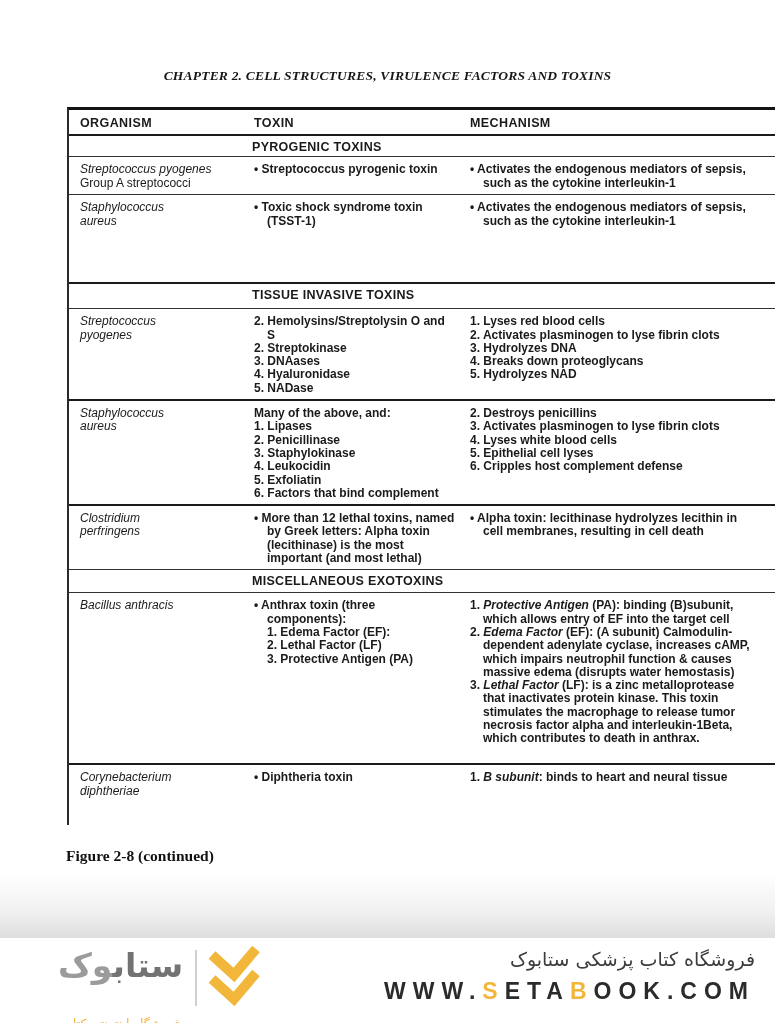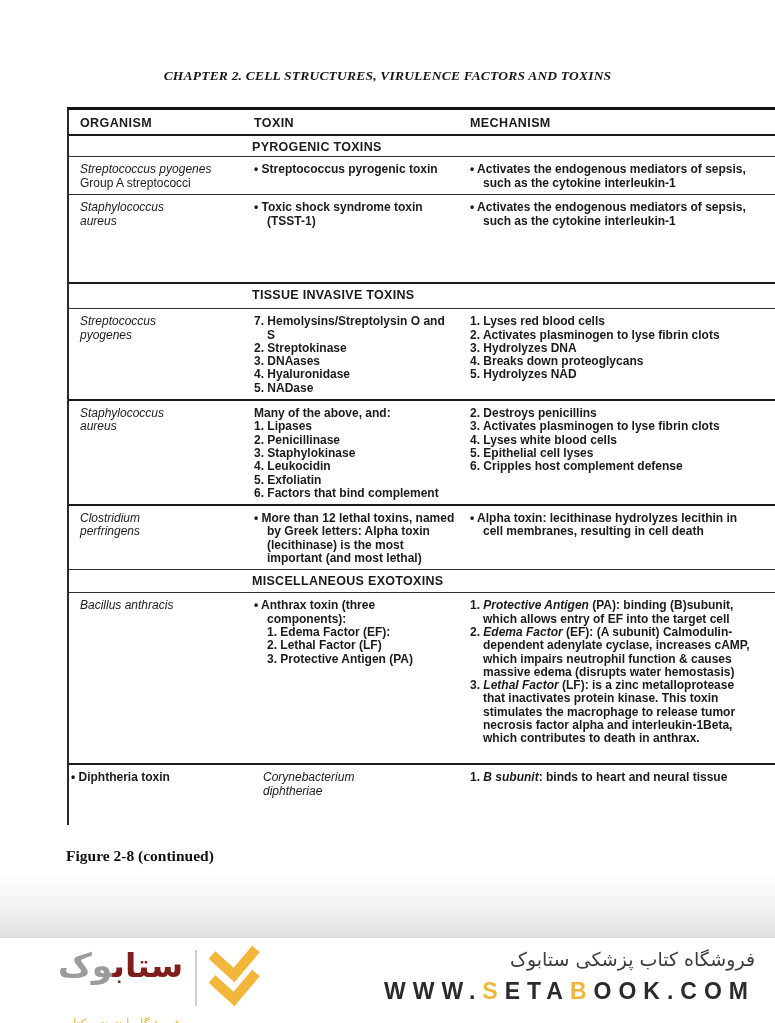--- a/index.html
+++ b/index.html
@@ -86,21 +86,21 @@
         </div>
         <div class="trow b-thin" style="min-height: 25px;">
           <div class="sect-label">TISSUE INVASIVE TOXINS</div>
         </div>
         <div class="trow b-thick" style="min-height: 91px;">
           <div class="cell c-org">
             <div>Streptococcus</div>
             <div>pyogenes</div>
           </div>
           <div class="cell c-tox">
-            <div class="item hang"><span>7. Hemolysins/Streptolysin O and S</span></div>
+            <div class="item hang"><span>2. Hemolysins/Streptolysin O and S</span></div>
             <div class="item hang"><span>2. Streptokinase</span></div>
             <div class="item hang"><span>3. DNAases</span></div>
             <div class="item hang"><span>4. Hyaluronidase</span></div>
             <div class="item hang"><span>5. NADase</span></div>
           </div>
           <div class="cell c-mech">
             <div class="item hang"><span>1. Lyses red blood cells</span></div>
             <div class="item hang"><span>2. Activates plasminogen to lyse fibrin clots</span></div>
             <div class="item hang"><span>3. Hydrolyzes DNA</span></div>
             <div class="item hang"><span>4. Breaks down proteoglycans</span></div>
@@ -154,42 +154,42 @@
             <div class="item ind"><span>2. Lethal Factor (LF)</span></div>
             <div class="item ind"><span>3. Protective Antigen (PA)</span></div>
           </div>
           <div class="cell c-mech">
             <div class="item hang"><span>1. </span><span class="it">Protective Antigen</span><span> (PA): binding (B)subunit, which allows entry of EF into the target cell</span></div>
             <div class="item hang"><span>2. </span><span class="it">Edema Factor</span><span> (EF): (A subunit) Calmodulin-dependent adenylate cyclase, increases cAMP, which impairs neutrophil function &amp; causes massive edema (disrupts water hemostasis)</span></div>
             <div class="item hang"><span>3. </span><span class="it">Lethal Factor</span><span> (LF): is a zinc metalloprotease that inactivates protein kinase. This toxin stimulates the macrophage to release tumor necrosis factor alpha and interleukin-1Beta, which contributes to death in anthrax.</span></div>
           </div>
         </div>
         <div class="trow b-none" style="min-height: 60px;">
-          <div class="cell c-tox">
-            <div class="item hang"><span>• Diphtheria toxin</span></div>
-          </div>
           <div class="cell c-org">
             <div>Corynebacterium</div>
             <div>diphtheriae</div>
+          </div>
+          <div class="cell c-tox">
+            <div class="item hang"><span>• Diphtheria toxin</span></div>
           </div>
           <div class="cell c-mech">
             <div class="item hang"><span>1. </span><span class="it">B subunit</span><span>: binds to heart and neural tissue</span></div>
           </div>
         </div>
       </div>
   </div>
 
   <div class="figure-caption">Figure 2-8 (continued)</div>
 
   <div class="scan-shadow"></div>
 
   <div class="footer">
     <div class="logo-block">
       <div class="wordmark-col">
-        <div class="wordmark" id="wordmark"><span style="color: #7f1d1d;">ستاب</span><span style="color: rgb(155, 155, 155);">وک</span></div>
+        <div class="wordmark" id="wordmark"><span style="color: #737373;">ستاب</span><span style="color: rgb(155, 155, 155);">وک</span></div>
         <div class="brand-tagline" id="brand-tagline" style="color: rgb(242, 182, 59); margin-top: 30px;">فروشگاه اینترنتی کتاب</div>
       </div>
       <div class="logo-divider"></div>
       <span>
         <svg width="54" height="60" viewBox="0 0 54 60">
           <polyline points="5,9 27,29 49,3" fill="none" stroke="#F2B63B" stroke-width="10"></polyline>
           <polyline points="5,33 27,53 49,27" fill="none" stroke="#F2B63B" stroke-width="10"></polyline>
         </svg>
       </span>
     </div>

